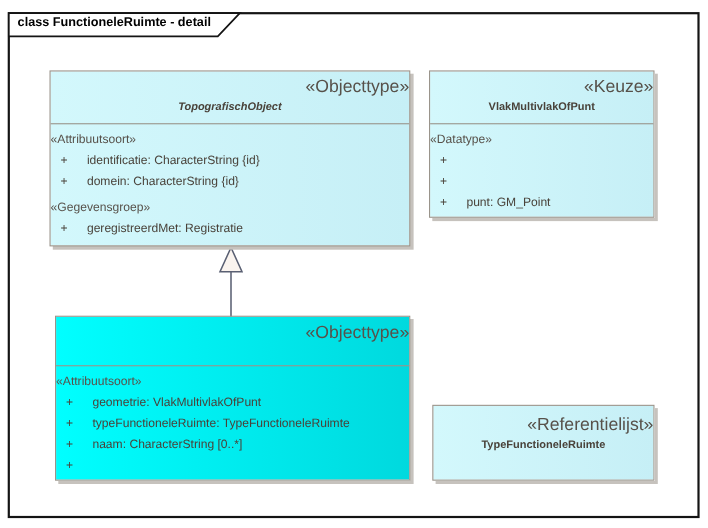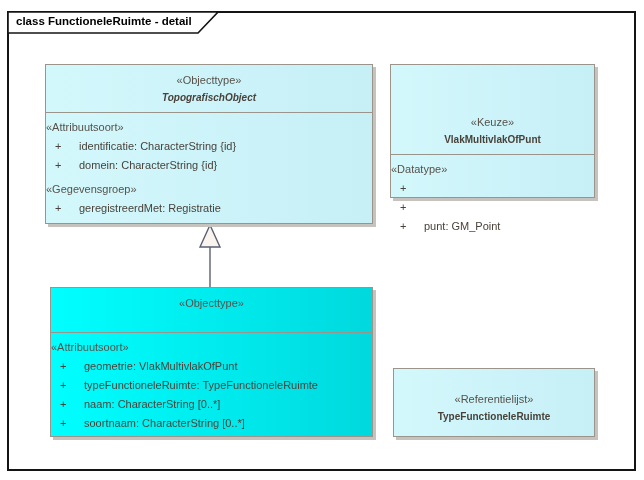--- a/index.html
+++ b/index.html
@@ -21,21 +21,21 @@
   .uml-box {
     position: absolute;
     border: 1px solid var(--box-border, #9a948b);
     box-shadow: 3px 3px 0 var(--shadow, #c6c2bd);
     color: var(--text-primary, #49423a);
   }
   .box-light   { background: linear-gradient(90deg, var(--light-start, #d3f8fc), var(--light-end, #c6eff6)); }
   .box-accent  { background: linear-gradient(90deg, var(--hl-start, #00ffff), var(--hl-end, #00d9de)); }
 
   .box-header { text-align: center; overflow: hidden; }
-  .stereotype { font-size: 11px; color: var(--stereotype-text, #57514a); line-height: 16px; margin-top: 7px; }
+  .stereotype { font-size: 16px; color: var(--stereotype-text, #57514a); line-height: 16px; margin-top: 7px; text-align: right; }
   .classname  { font-size: 10px; font-weight: bold; line-height: 18px; margin-top: 1px; color: var(--text-primary, #49423a); }
   .italic { font-style: italic; }
 
   .box-body { border-top: 1px solid var(--box-border, #9a948b); padding-top: 5px; overflow: hidden; }
   .sec-heading {
     font-size: 11px; color: var(--stereotype-text, #57514a);
     height: 19px; line-height: 19px; white-space: nowrap;
   }
   .attr-row { display: flex; height: 19px; line-height: 19px; font-size: 11px; white-space: nowrap; }
   .attr-vis { margin-left: 9px; width: 24px; flex: none; }
@@ -87,21 +87,21 @@
         <div class="sec-heading">«Gegevensgroep»</div>
         <div class="attr-row">
           <span class="attr-vis">+</span>
           <span class="attr-text">geregistreerdMet: Registratie</span>
         </div>
       </div>
     </div>
   </div>
 
   <div class="uml-box box-light" style="left:390px; top:64px; width:205px; height:134px;">
-    <div class="box-header" style="height:47px;margin-top:42px;">
+    <div class="box-header" style="height:47px;">
       <div class="stereotype">«Keuze»</div>
       <div class="classname">VlakMultivlakOfPunt</div>
     </div>
     <div class="box-body" style="height:86px;">
       <div class="sec">
         <div class="sec-heading">«Datatype»</div>
         <div class="attr-row">
           <span class="attr-vis">+</span>
         </div>
         <div class="attr-row">
@@ -129,26 +129,25 @@
         <div class="attr-row">
           <span class="attr-vis">+</span>
           <span class="attr-text">typeFunctioneleRuimte: TypeFunctioneleRuimte</span>
         </div>
         <div class="attr-row">
           <span class="attr-vis">+</span>
           <span class="attr-text">naam: CharacterString [0..*]</span>
         </div>
         <div class="attr-row">
           <span class="attr-vis">+</span>
-          <span class="attr-text">soortnaam: CharacterString [0..*]</span>
         </div>
       </div>
     </div>
   </div>
 
   <div class="uml-box box-light" style="left:393px; top:368px; width:202px; height:69px;">
-    <div class="box-header" style="height:67px; padding-top:15px;">
+    <div class="box-header" style="height:67px; padding-top:3px;">
       <div class="stereotype">«Referentielijst»</div>
       <div class="classname">TypeFunctioneleRuimte</div>
     </div>
   </div>
 
 </div>
 
 </body></html>

